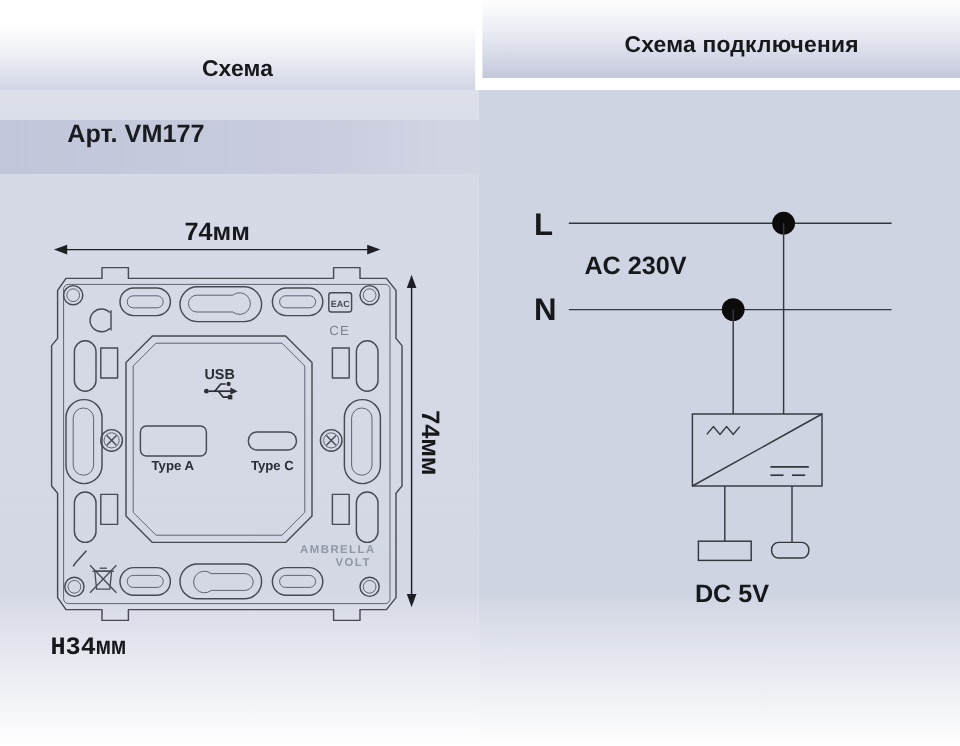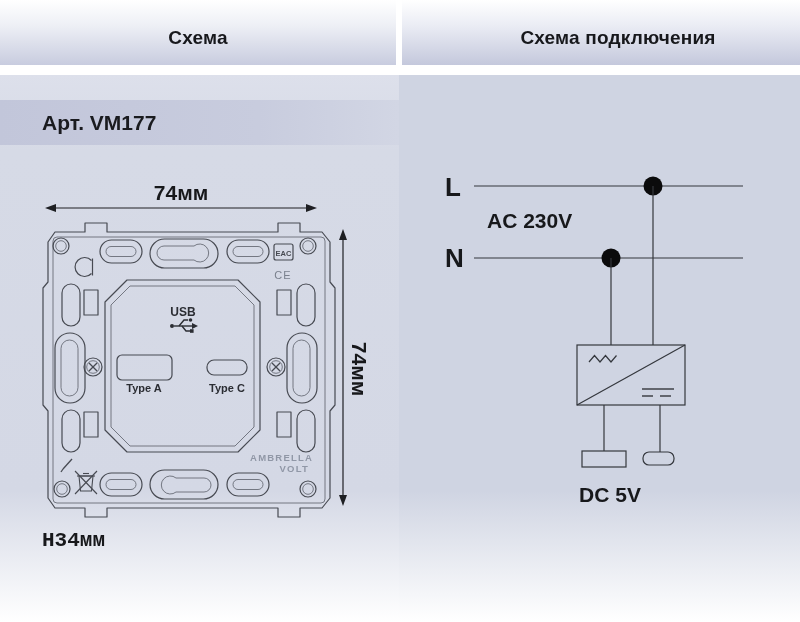--- a/index.html
+++ b/index.html
@@ -2,32 +2,32 @@
 <html><head>
 <meta charset="utf-8">
 <style>
   html,body{margin:0;padding:0;}
   body{width:800px;height:622px;font-family:"Liberation Sans","DejaVu Sans",sans-serif;}
   .page{position:relative;width:800px;height:622px;background:#ffffff;overflow:hidden;}
 
   
   .tab{position:absolute;top:0;height:65px;display:flex;align-items:center;justify-content:center;
        padding-top:10px;box-sizing:border-box;font-size:19px;font-weight:bold;color:#17181c;letter-spacing:.2px;}
-  .tab-left{left:0;width:396px;background:linear-gradient(180deg,#ffffff 0%,#edeff5 40%,#c8ccdf 100%);}
+  .tab-left{left:0;width:396px;background:linear-gradient(180deg,#ffffff 0%,#edeff5 40%,#c8ccdf 100%);margin-top:20px;}
   .tab-right{left:402px;width:398px;background:linear-gradient(180deg,#ffffff 0%,#eaecf4 40%,#c4c8dc 100%);padding-left:34px;}
 
   
   .col{position:absolute;top:75px;height:547px;}
   .col-left{left:0;width:399px;background:linear-gradient(180deg,#dde0eb 0%,#d6dae6 14%,#d4d8e5 76%,#ffffff 100%);}
   .col-right{left:399px;width:401px;background:linear-gradient(180deg,#cfd4e2 0%,#cfd4e2 76%,#ffffff 100%);}
 
   
   .art-band{position:absolute;left:0;top:100px;width:399px;height:45px;
             background:linear-gradient(90deg,#c2c6da 0%,#c8ccde 65%,#d2d6e4 100%);
-            display:flex;align-items:center;padding-left:42px;box-sizing:border-box;
+            display:flex;align-items:flex-start;padding-left:56px;box-sizing:border-box;
             font-size:21px;font-weight:bold;color:#1a1b1f;}
 
   .depth-dim{position:absolute;left:42px;top:529px;font-size:21px;font-weight:bold;color:#17181b;font-family:Liberation Mono, monospace;}
 
   svg{position:absolute;display:block;}
   .svg-left{left:0;top:170px;}
   .svg-right{left:400px;top:150px;}
 
   svg text{font-family:"Liberation Sans","DejaVu Sans",sans-serif;}
   .dim-text{font-size:21px;font-weight:bold;fill:#17181b;}

